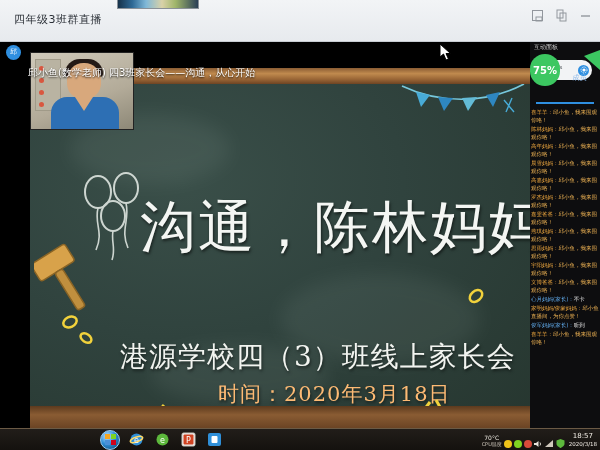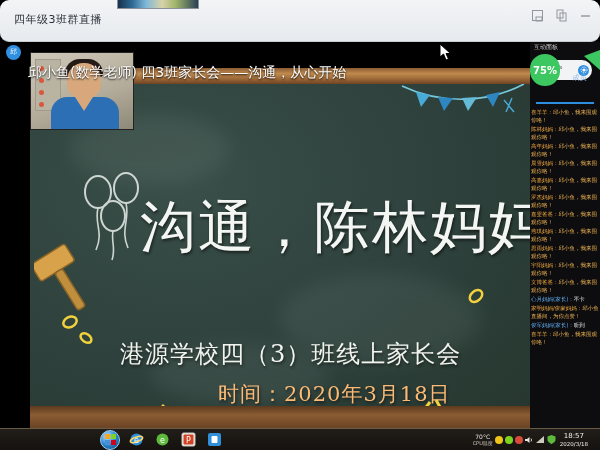--- a/index.html
+++ b/index.html
@@ -8,21 +8,20 @@
     font-family:"DejaVu Sans","Liberation Sans",sans-serif;
     background:#000;
     position:relative;
   }
 
   
   #titlebar{
     position:absolute; left:0; top:0; width:600px; height:42px;
     background:linear-gradient(#f2f4f6,#e7eaee);
     border-bottom:1px solid #c7ccd2;
-    border-radius:9px;
   }
   #win-thumb{
     position:absolute; left:117px; top:0px; width:82px; height:9px;
     background:linear-gradient(90deg,#16324a 0%,#2f6a96 18%,#7fb8d8 35%,#d9d2a8 55%,#9fb56a 72%,#2a3f56 100%);
     border:1px solid #8a9198; border-top:none;
   }
   #title-text{
     position:absolute; left:14px; top:12px;
     font-size:11px; color:#2a2f36; letter-spacing:.5px;
   }
@@ -65,21 +64,21 @@
   
   #board-title{
     position:absolute; left:140px; top:148px; width:420px;
     font-family:"DejaVu Serif","Liberation Serif",serif;
     font-size:56px; color:#f4f6f3; letter-spacing:2px; white-space:nowrap;
     text-shadow:1px 2px 3px rgba(0,0,0,.55);
   }
   #board-sub1{
     position:absolute; left:120px; top:296px; width:470px;
     font-family:"DejaVu Serif","Liberation Serif",serif;
-    font-size:24px; color:#f2f4f0; white-space:nowrap; letter-spacing:1px;
+    font-size:28px; color:#f2f4f0; white-space:nowrap; letter-spacing:1px;
     text-shadow:1px 2px 3px rgba(0,0,0,.5);
   }
   #board-sub2{
     position:absolute; left:218px; top:338px; width:330px;
     font-family:"DejaVu Serif","Liberation Serif",serif;
     font-size:21px; color:#fdba74; white-space:nowrap; letter-spacing:1px;
     text-shadow:1px 2px 3px rgba(0,0,0,.5);
   }
 
   
@@ -107,21 +106,21 @@
 
   
   #vid-header{
     position:absolute; left:0; top:42px; width:600px; height:20px; z-index:9;
     display:flex; align-items:center; padding-left:6px; gap:7px;
   }
   #vid-avatar{
     width:15px;height:15px;border-radius:50%;background:#2f8fe0;color:#fff;
     font-size:7px;display:flex;align-items:center;justify-content:center;flex:0 0 auto;
   }
-  #vid-title{ font-size:14px; color:#ffffff; text-shadow:0 1px 2px #000; white-space:nowrap;margin-top:42px; }
+  #vid-title{ font-size:10px; color:#ffffff; text-shadow:0 1px 2px #000; white-space:nowrap;margin-top:42px; }
 
   
   #panel{
     position:absolute; right:0; top:42px; width:70px; height:386px;
     background:#0d0d0f; z-index:12; overflow:hidden;
   }
   #panel-title{
     position:absolute; left:4px; top:1px; font-size:6px; color:#c9c9c9;
   }
   #net-pill{
@@ -173,21 +172,21 @@
     display:flex; align-items:center;
   }
   #start-orb{
     width:20px;height:20px;border-radius:50%;margin-left:100px;
     background:radial-gradient(circle at 35% 30%,#bfe4ff,#2f8fd8 45%,#0b3f6b);
     display:flex;align-items:center;justify-content:center; cursor:pointer;
     border:1px solid #9ccdf0;
   }
   .tb-icon{ width:20px;height:18px;margin-left:6px;display:flex;align-items:center;justify-content:center;cursor:pointer;}
   #tray{
-    margin-left:auto; display:flex; align-items:center; gap:2px; padding-right:12px;
+    margin-left:auto; display:flex; align-items:flex-end; gap:2px; padding-right:3px;
   }
   #cpu-temp{ text-align:center; color:#e8e4dc; line-height:7px; }
   #cpu-temp .t{ font-size:6px; } #cpu-temp .l{ font-size:5px; color:#cfc8bc;}
   .tray-ic{ width:8px;height:8px;border-radius:50%; }
   #clock{ text-align:center; color:#f0ece4; line-height:8px; margin-left:2px;}
   #clock .h{ font-size:7px; } #clock .d{ font-size:5.5px; }
 
   
   #cursor{ position:absolute; left:440px; top:44px; z-index:30; }
 </style>

